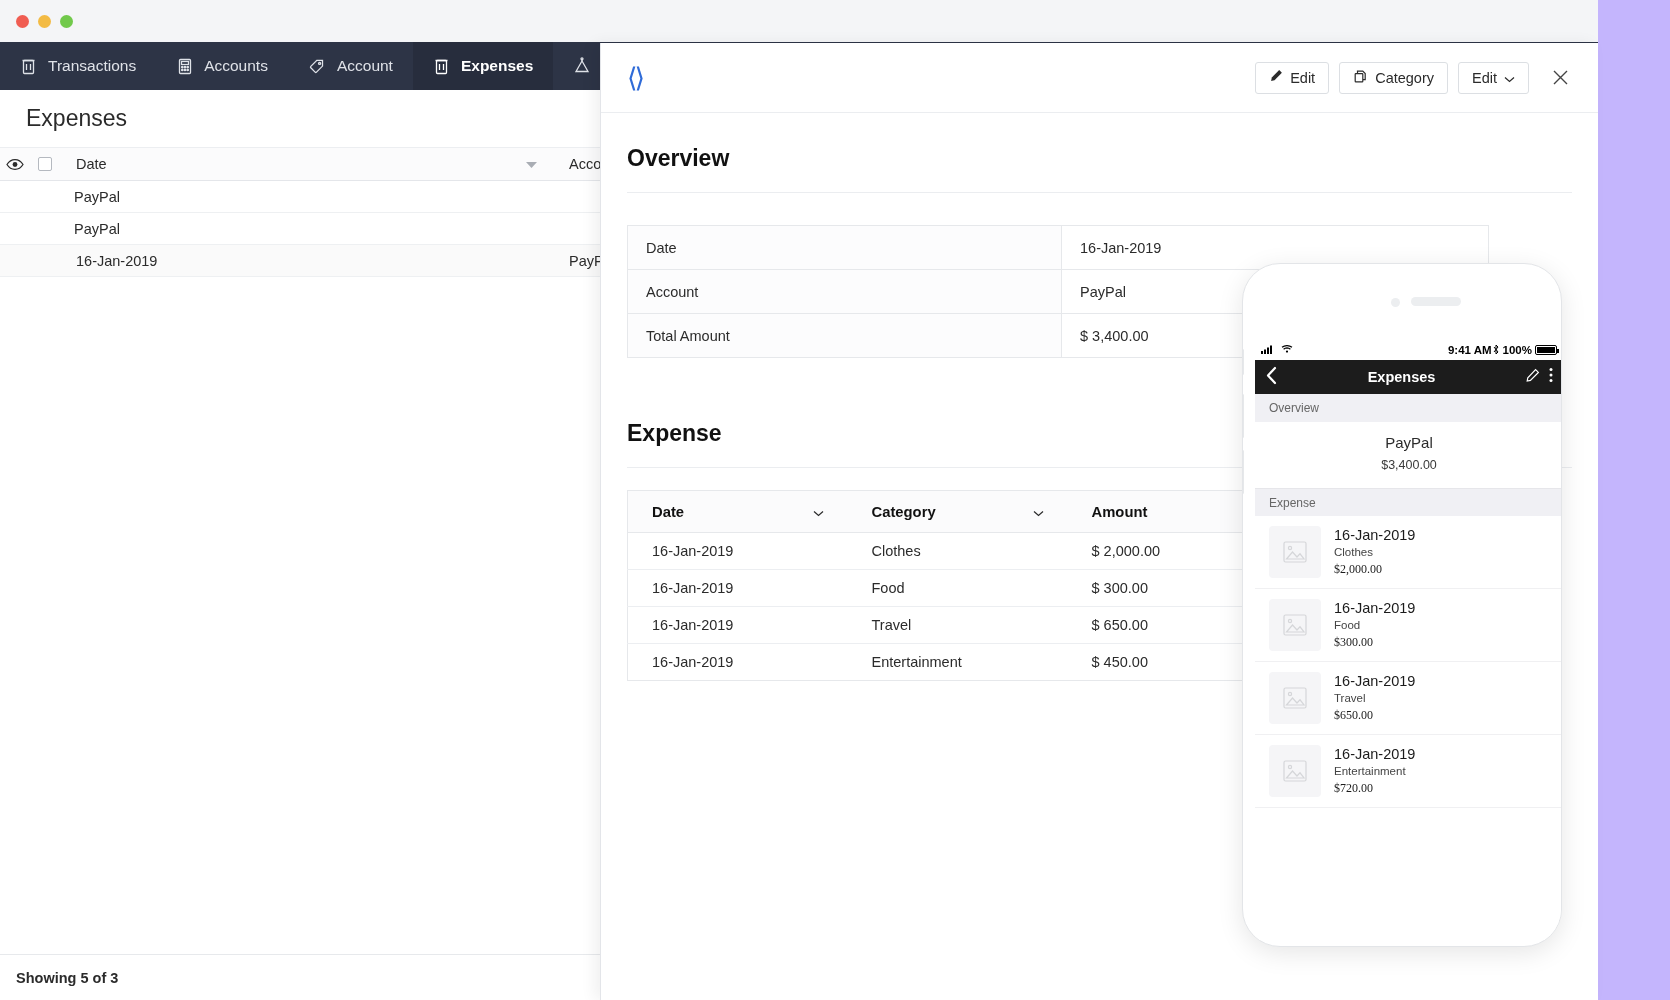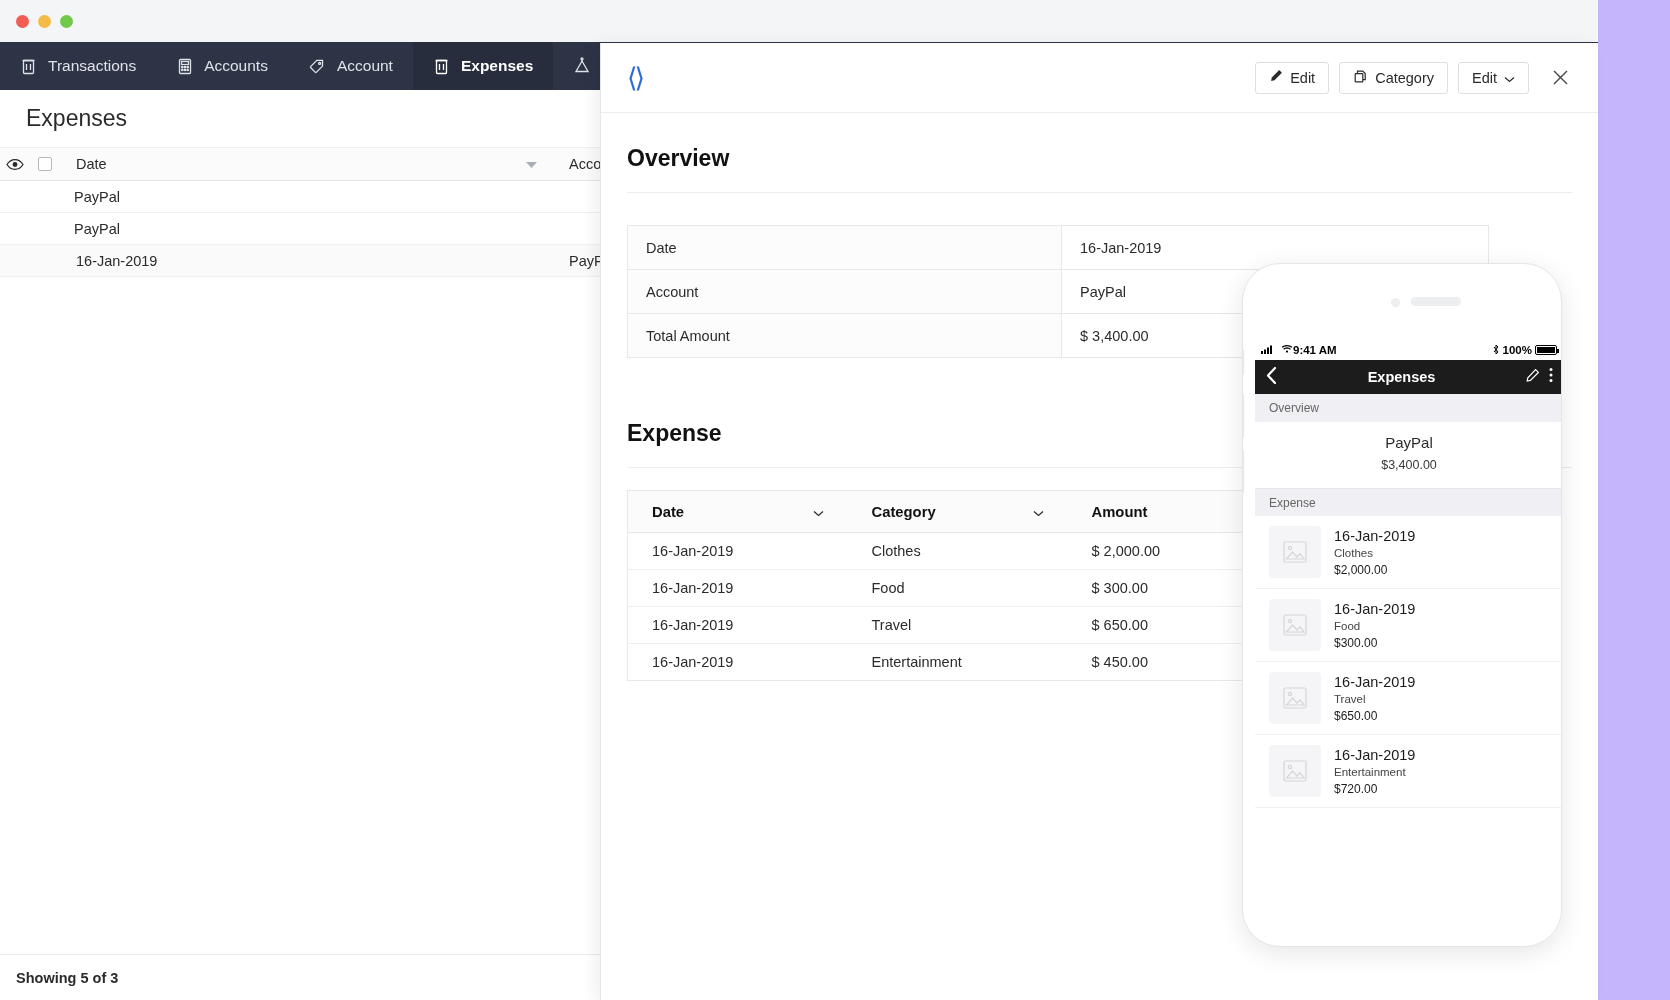--- a/index.html
+++ b/index.html
@@ -117,42 +117,42 @@
     box-shadow: 0 6px 26px rgba(0,0,0,0.10);
     overflow: hidden;
   }
   .phone-speaker { position:absolute; left: 168px; top: 33px; width: 50px; height: 9px; border-radius: 5px; background: #eceef0; }
   .phone-cam { position:absolute; left: 148px; top: 34px; width: 9px; height: 9px; border-radius: 50%; background: #eceef0; }
   .phone-screen { position: absolute; left: 12px; top: 76px; width: 308px; height: 600px; background: #fff; overflow: hidden; }
   .ios-status {
     height: 20px; background: #fff; display: flex; align-items: center;
     font-size: 11.5px; font-weight: bold; color: #000; padding: 0 6px;
   }
-  .ios-status .mid { flex: 1; text-align: left; }
+  .ios-status .mid { flex: 1; text-align: right; }
   .ios-status .rgt { display: flex; align-items: center; gap: 3px; }
   .batt { width: 22px; height: 10px; border: 1px solid #000; border-radius: 2px; position: relative; }
   .batt::after { content:''; position:absolute; right:-3px; top:3px; width:2px; height:4px; background:#000; }
   .batt i { position:absolute; left:1px; top:1px; bottom:1px; right:1px; background:#000; display:block; }
 
   .app-bar {
     height: 34px; background: #1c1c1c; display: flex; align-items: center;
     padding: 0 10px; color: #fff;
   }
   .app-bar .t { flex: 1; text-align: center; font-size: 14.5px; font-weight: bold; }
 
   .ph-count { height: 30px; background: #f0f0f4; display: flex; align-items: center; justify-content: center; font-size: 12.5px; color: #2b2b2b; }
   .ph-sechdr { height: 28px; background: #f0f0f4; display: flex; align-items: center; padding: 0 14px; font-size: 12px; color: #666; }
   .ph-card { background: #fff; padding: 12px 0 16px 0; text-align: center; }
   .ph-card .big { font-size: 15px; color: #2b2b2b; margin-bottom: 7px; }
   .ph-card .sml { font-size: 12.5px; color: #3a3a3a; }
   .ph-item { display: flex; align-items: center; gap: 13px; padding: 10px 14px; background: #fff; border-bottom: 1px solid #f0f0f2; }
   .thumb { width: 52px; height: 52px; background: #f5f5f7; border-radius: 4px; display:flex; align-items:center; justify-content:center; flex: none; }
   .ph-item .d1 { font-size: 14.5px; color: #1b1b1b; margin-bottom: 3px; }
   .ph-item .d2 { font-size: 11.5px; color: #444; margin-bottom: 4px; }
-  .ph-item .d3 { font-size: 12px; color: #1b1b1b; }
+  .ph-item .d3 { font-size: 12px; color: #1b1b1b; font-family: Liberation Serif, serif; }
 
   .btn-vol { position:absolute; left:-2px; width: 3px; background:#e6e8ea; border-radius: 2px; }
 </style>
 </head>
 <body>
 
 <div id="root">
 
   <div class="window">
 

